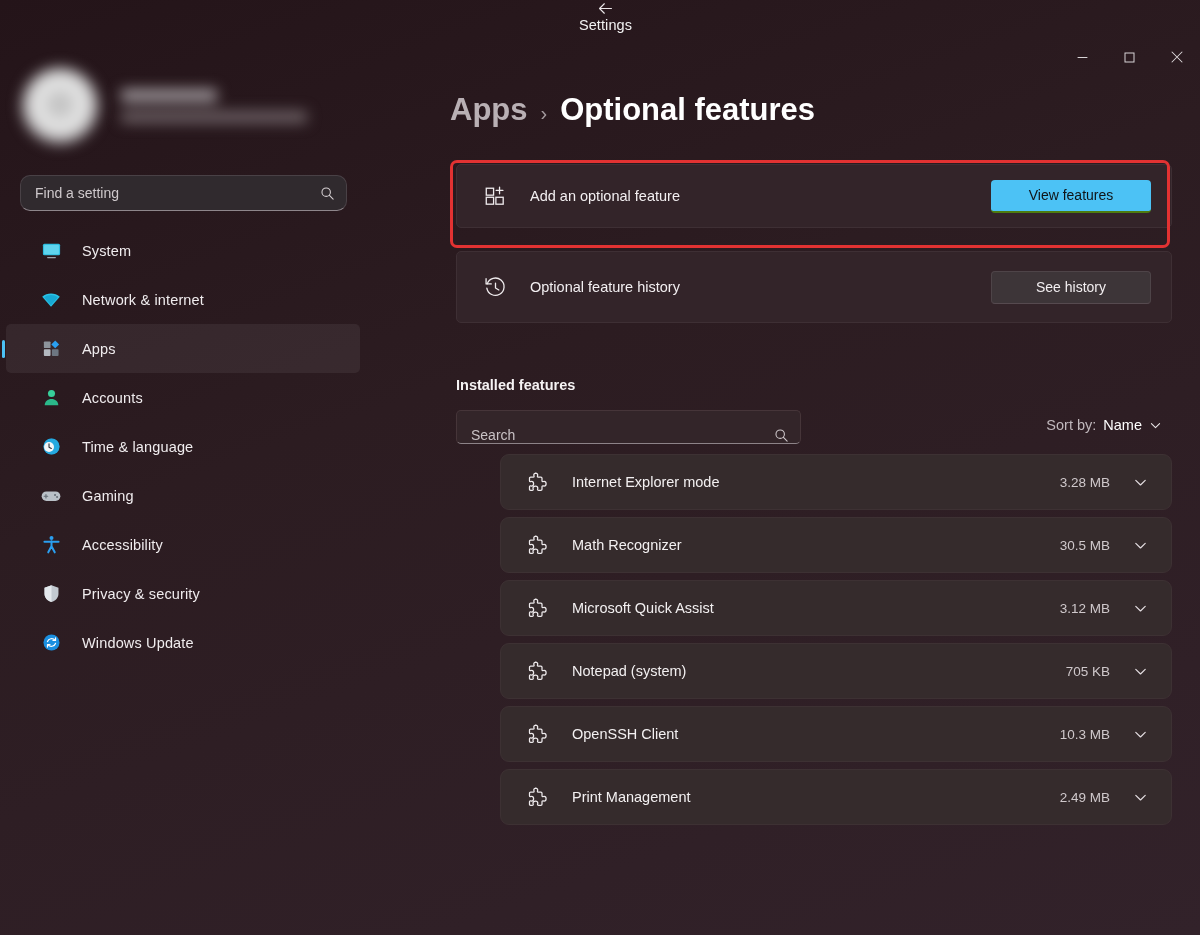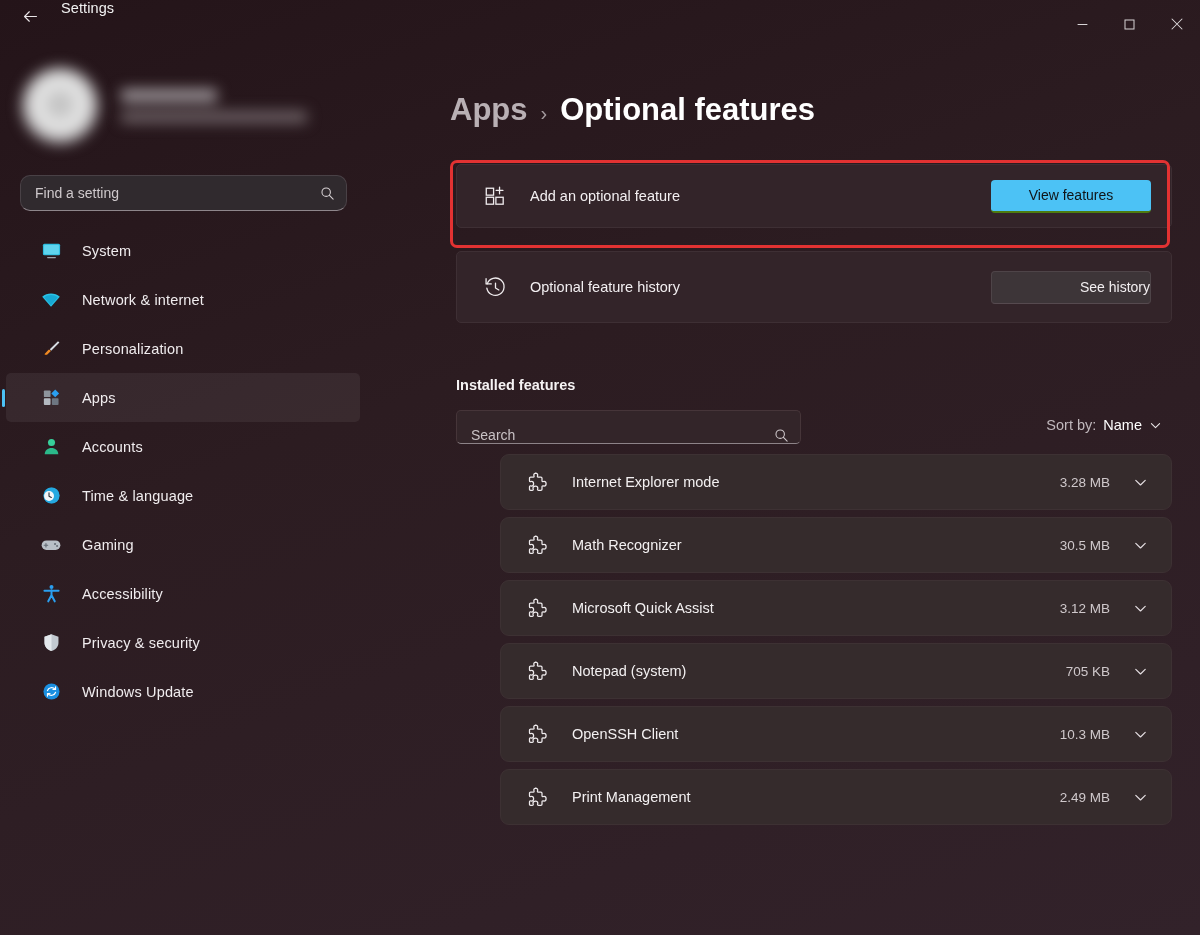--- a/index.html
+++ b/index.html
@@ -22,22 +22,24 @@
     overflow: hidden;
   }
 
   
   .titlebar {
     position: absolute;
     top: 0; left: 0;
     width: 1200px;
     height: 48px;
     display: flex;
+    align-items: center;
     background: transparent;
     z-index: 40;
+    flex-direction: column;
   }
   .back-btn {
     width: 40px; height: 32px;
     margin-left: 10px;
     display: flex; align-items: center; justify-content: center;
     border-radius: 4px;
     cursor: pointer;
   }
   .win-title {
     margin-left: 11px;
@@ -232,21 +234,20 @@
   .btn-accent {
     background: #4cc2f5;
     color: #101417;
     border-bottom: 2px solid #4d7c0f;
   }
   .btn-neutral {
     background: #3d3538;
     color: #f2eef0;
     border: 1px solid #4e4448;
     border-bottom-color: #564a4f;
-    text-align: right;
   }
 
   .section-title {
     position: absolute;
     top: 329px; left: 52px;
     font-size: 14.5px;
     font-weight: 600;
     color: #f6f3f4;
   }
 
@@ -387,30 +388,20 @@
       <div class="navitem">
         <span class="navicon">
           <svg width="22" height="22" viewBox="0 0 24 24">
             <path d="M2.4 8.4c5.4-4.6 13.8-4.6 19.2 0L12 19.3 2.4 8.4Z" fill="#29c3e6"></path>
             <path d="M4.6 9.2c4.3-3.4 10.5-3.4 14.8 0L12 17.8 4.6 9.2Z" fill="#17a9d4"></path>
           </svg>
         </span>
         <span class="navlabel">Network &amp; internet</span>
       </div>
 
-      <div class="navitem">
-        <span class="navicon">
-          <svg width="21" height="21" viewBox="0 0 22 22">
-            <path d="M17.8 3.3 9.2 11.9l1.5 1.5 8.6-8.6-1.5-1.5Z" fill="#d8dde4"></path>
-            <path d="M8.9 12.2 10.4 13.7 6.6 17.4c-.9.9-2.4.5-2.8-.6l4.1-4.6Z" fill="#f08a24"></path>
-            <path d="M3.8 16.8c.4 1.1 1.9 1.5 2.8.6l-.6-.7-2.2.1Z" fill="#c96c10"></path>
-          </svg>
-        </span>
-        <span class="navlabel">Personalization</span>
-      </div>
 
       <div class="navitem selected">
         <span class="navicon">
           <svg width="21" height="21" viewBox="0 0 22 22">
             <rect x="3" y="3.6" width="7" height="7" rx="0.9" fill="#8d949c"></rect>
             <rect x="3" y="11.8" width="7" height="7" rx="0.9" fill="#b3b9c0"></rect>
             <rect x="11.4" y="11.8" width="7" height="7" rx="0.9" fill="#6d7681"></rect>
             <path d="M14.9 2.6 19 6.7 14.9 10.8 10.8 6.7 14.9 2.6Z" fill="#2a9ff0"></path>
           </svg>
         </span>

